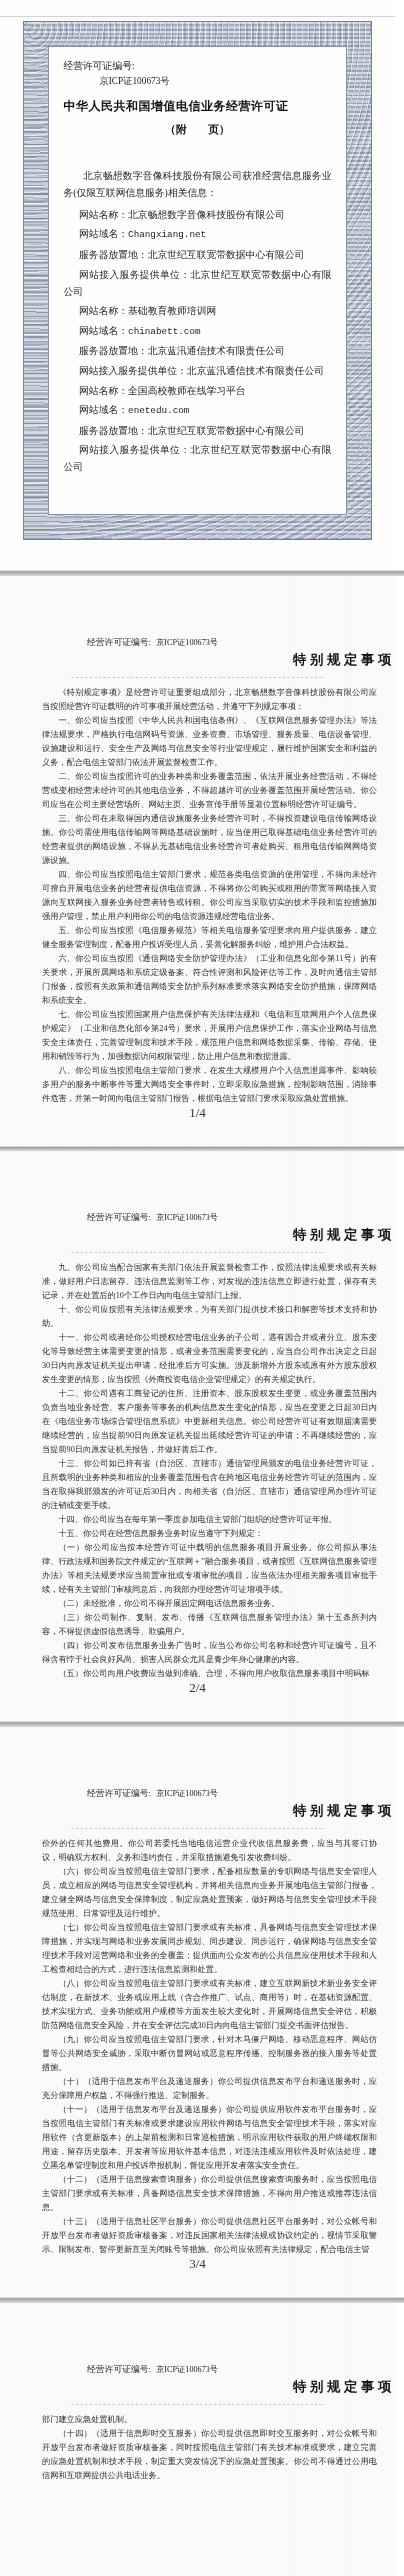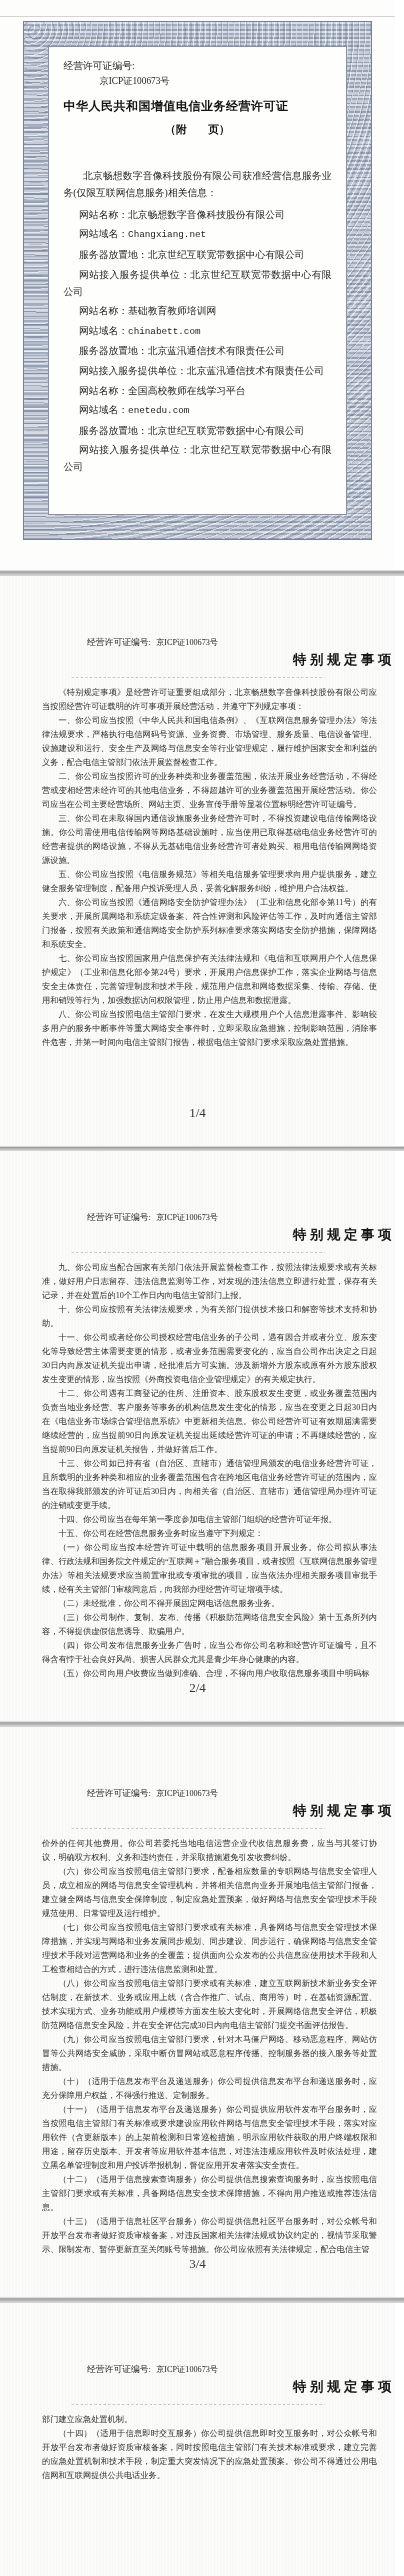--- a/index.html
+++ b/index.html
@@ -135,20 +135,21 @@
       <span class="hlabel">经营许可证编号:</span>
       <span class="hnum">京ICP证100673号</span>
     </div>
     <h2 class="prov-title">特别规定事项</h2>
     <div class="squiggle"></div>
     <div class="prov-body">
         <p class="para">《特别规定事项》是经营许可证重要组成部分，北京畅想数字音像科技股份有限公司应当按照经营许可证载明的许可事项开展经营活动，并遵守下列规定事项：</p>
         <p class="para">一、你公司应当按照《中华人民共和国电信条例》、《互联网信息服务管理办法》等法律法规要求，严格执行电信网码号资源、业务资费、市场管理、服务质量、电信设备管理、设施建设和运行、安全生产及网络与信息安全等行业管理规定，履行维护国家安全和利益的义务，配合电信主管部门依法开展监督检查工作。</p>
         <p class="para">二、你公司应当按照许可的业务种类和业务覆盖范围，依法开展业务经营活动，不得经营或变相经营未经许可的其他电信业务，不得超越许可的业务覆盖范围开展经营活动。你公司应当在公司主要经营场所、网站主页、业务宣传手册等显著位置标明经营许可证编号。</p>
         <p class="para">三、你公司在未取得国内通信设施服务业务经营许可时，不得投资建设电信传输网络设施。你公司需使用电信传输网等网络基础设施时，应当使用已取得基础电信业务经营许可的经营者提供的网络设施，不得从无基础电信业务经营许可者处购买、租用电信传输网网络资源设施。</p>
+        <p class="para">四、你公司应当按照电信主管部门要求，规范各类电信资源的使用管理，不得向未经许可擅自开展电信业务的经营者提供电信资源，不得将你公司购买或租用的带宽等网络接入资源向互联网接入服务业务经营者转售或转租。你公司应当采取切实的技术手段和监控措施加强用户管理，禁止用户利用你公司的电信资源违规经营电信业务。</p>
         <p class="para">五、你公司应当按照《电信服务规范》等相关电信服务管理要求向用户提供服务，建立健全服务管理制度，配备用户投诉受理人员，妥善化解服务纠纷，维护用户合法权益。</p>
         <p class="para">六、你公司应当按照《通信网络安全防护管理办法》（工业和信息化部令第11号）的有关要求，开展所属网络和系统定级备案、符合性评测和风险评估等工作，及时向通信主管部门报备，按照有关政策和通信网络安全防护系列标准要求落实网络安全防护措施，保障网络和系统安全。</p>
         <p class="para">七、你公司应当按照国家用户信息保护有关法律法规和《电信和互联网用户个人信息保护规定》（工业和信息化部令第24号）要求，开展用户信息保护工作，落实企业网络与信息安全主体责任，完善管理制度和技术手段，规范用户信息和网络数据采集、传输、存储、使用和销毁等行为，加强数据访问权限管理，防止用户信息和数据泄露。</p>
         <p class="para">八、你公司应当按照电信主管部门要求，在发生大规模用户个人信息泄露事件、影响较多用户的服务中断事件等重大网络安全事件时，立即采取应急措施，控制影响范围，消除事件危害，并第一时间向电信主管部门报告，根据电信主管部门要求采取应急处置措施。</p>
       </div>
     <div class="pagenum">1/4</div>
   </section>
 
   <div class="sep"></div>
 
@@ -162,21 +163,21 @@
     <div class="prov-body">
         <p class="para">九、你公司应当配合国家有关部门依法开展监督检查工作，按照法律法规要求或有关标准，做好用户日志留存、违法信息监测等工作，对发现的违法信息立即进行处置，保存有关记录，并在处置后的10个工作日内向电信主管部门上报。</p>
         <p class="para">十、你公司应按照有关法律法规要求，为有关部门提供技术接口和解密等技术支持和协助。</p>
         <p class="para">十一、你公司或者经你公司授权经营电信业务的子公司，遇有因合并或者分立、股东变化等导致经营主体需要变更的情形，或者业务范围需要变化的，应当自公司作出决定之日起30日内向原发证机关提出申请，经批准后方可实施。涉及新增外方股东或原有外方股东股权发生变更的情形，应当按照《外商投资电信企业管理规定》的有关规定执行。</p>
         <p class="para">十二、你公司遇有工商登记的住所、注册资本、股东股权发生变更，或业务覆盖范围内负责当地业务经营、客户服务等事务的机构信息发生变化的情形，应当在变更之日起30日内在《电信业务市场综合管理信息系统》中更新相关信息。你公司经营许可证有效期届满需要继续经营的，应当提前90日向原发证机关提出延续经营许可证的申请；不再继续经营的，应当提前90日向原发证机关报告，并做好善后工作。</p>
         <p class="para">十三、你公司如已持有省（自治区、直辖市）通信管理局颁发的电信业务经营许可证，且所载明的业务种类和相应的业务覆盖范围包含在跨地区电信业务经营许可证的范围内，应当在取得我部颁发的许可证后30日内，向相关省（自治区、直辖市）通信管理局办理许可证的注销或变更手续。</p>
         <p class="para">十四、你公司应当在每年第一季度参加电信主管部门组织的经营许可证年报。</p>
         <p class="para">十五、你公司在经营信息服务业务时应当遵守下列规定：</p>
         <p class="para">（一）你公司应当按本经营许可证中载明的信息服务项目开展业务。你公司拟从事法律、行政法规和国务院文件规定的“互联网＋”融合服务项目，或者按照《互联网信息服务管理办法》等相关法规要求应当前置审批或专项审批的项目，应当依法办理相关服务项目审批手续，经有关主管部门审核同意后，向我部办理经营许可证增项手续。</p>
         <p class="para">（二）未经批准，你公司不得开展固定网电话信息服务业务。</p>
-        <p class="para">（三）你公司制作、复制、发布、传播《积极防范网络信息安全风险》第十五条所列内容，不得提供虚假信息诱导、欺骗用户。</p>
+        <p class="para">（三）你公司制作、复制、发布、传播《互联网信息服务管理办法》第十五条所列内容，不得提供虚假信息诱导、欺骗用户。</p>
         <p class="para">（四）你公司发布信息服务业务广告时，应当公布你公司名称和经营许可证编号，且不得含有悖于社会良好风尚、损害人民群众尤其是青少年身心健康的内容。</p>
         <p class="para">（五）你公司向用户收费应当做到准确、合理，不得向用户收取信息服务项目中明码标</p>
       </div>
     <div class="pagenum">2/4</div>
   </section>
 
   <div class="sep"></div>
 
   <section class="page prov">
     <div class="prov-header">

